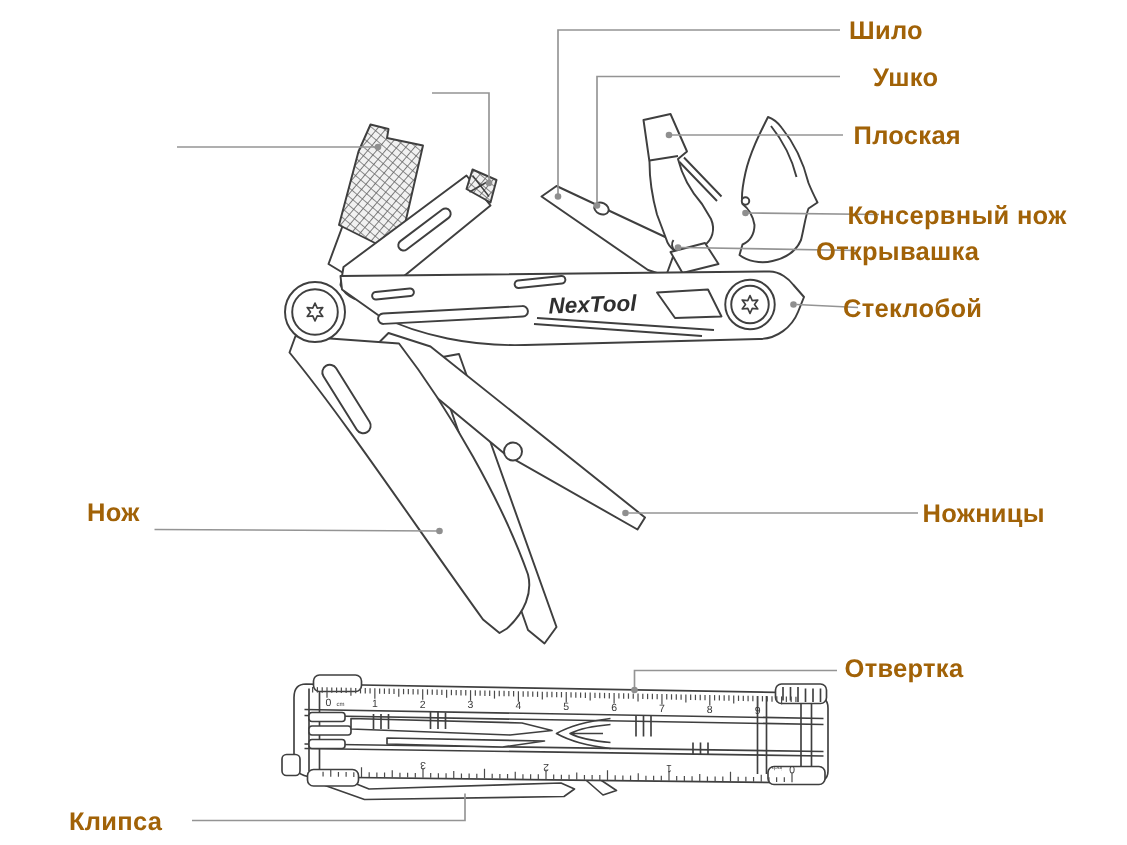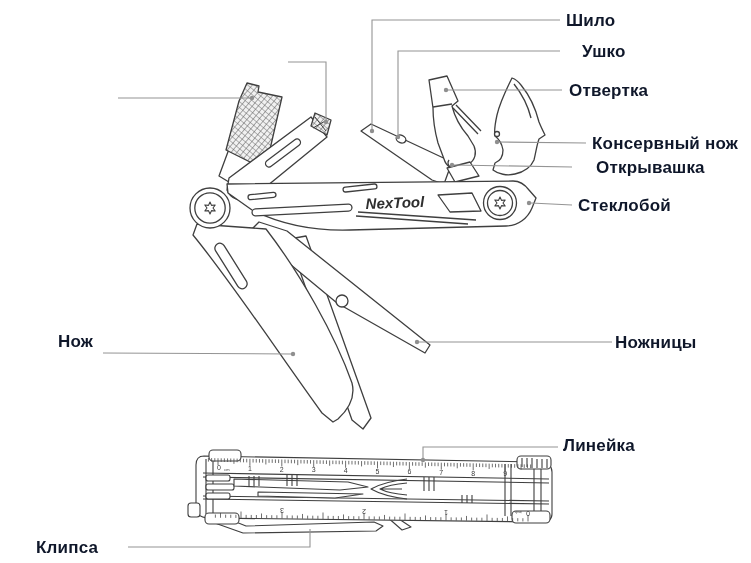--- a/index.html
+++ b/index.html
@@ -3,21 +3,21 @@
 <meta charset="utf-8">
 <style>
   html,body{margin:0;padding:0;background:#fff;}
   .stage{
     position:relative;width:751px;height:563px;background:#ffffff;overflow:hidden;
     font-family:"Liberation Sans",sans-serif;
   }
   .stage svg{position:absolute;left:0;top:0;}
   .lbl{
     position:absolute;font-weight:700;font-size:17px;line-height:20px;
-    color:#0f172a;white-space:nowrap;letter-spacing:.2px;
+    color:#a16207;white-space:nowrap;letter-spacing:.2px;
   }
   .lbl.two{white-space:normal;width:110px;}
 </style>
 </head>
 <body>
 
 <div class="stage">
 
 <svg width="751" height="563" viewBox="0 0 751 563">
   <defs>
@@ -316,23 +316,23 @@
     <circle cx="423" cy="460" r="2.2"></circle>
     <circle cx="326" cy="122" r="2.2"></circle>
     <circle cx="252" cy="98" r="2.2"></circle>
     <circle cx="293" cy="354" r="2.2"></circle>
   </g>
 </svg>
 
 <div class="lbl" style="left:566px;top:11px">Шило</div>
 <div class="lbl" style="left:582px;top:42px">Ушко</div>
 <div class="lbl two" style="left:569px;top:81px">
-  <span style="display:block">Отвертка</span>
+  <span style="display:block">Плоская</span>
 </div>
-<div class="lbl" style="left:592px;top:134px">Консервный нож</div>
-<div class="lbl" style="left:596px;top:158px">Открывашка</div>
-<div class="lbl" style="left:578px;top:196px">Стеклобой</div>
+<div class="lbl" style="left:565px;top:134px">Консервный нож</div>
+<div class="lbl" style="left:544px;top:158px">Открывашка</div>
+<div class="lbl" style="left:562px;top:196px">Стеклобой</div>
 <div class="lbl" style="left:615px;top:333px">Ножницы</div>
-<div class="lbl" style="left:563px;top:436px">Линейка</div>
+<div class="lbl" style="left:563px;top:436px">Отвертка</div>
 <div class="lbl" style="left:58px;top:332px">Нож</div>
-<div class="lbl" style="left:36px;top:538px">Клипса</div>
+<div class="lbl" style="left:46px;top:538px">Клипса</div>
 
 </div>
 
 </body></html>

